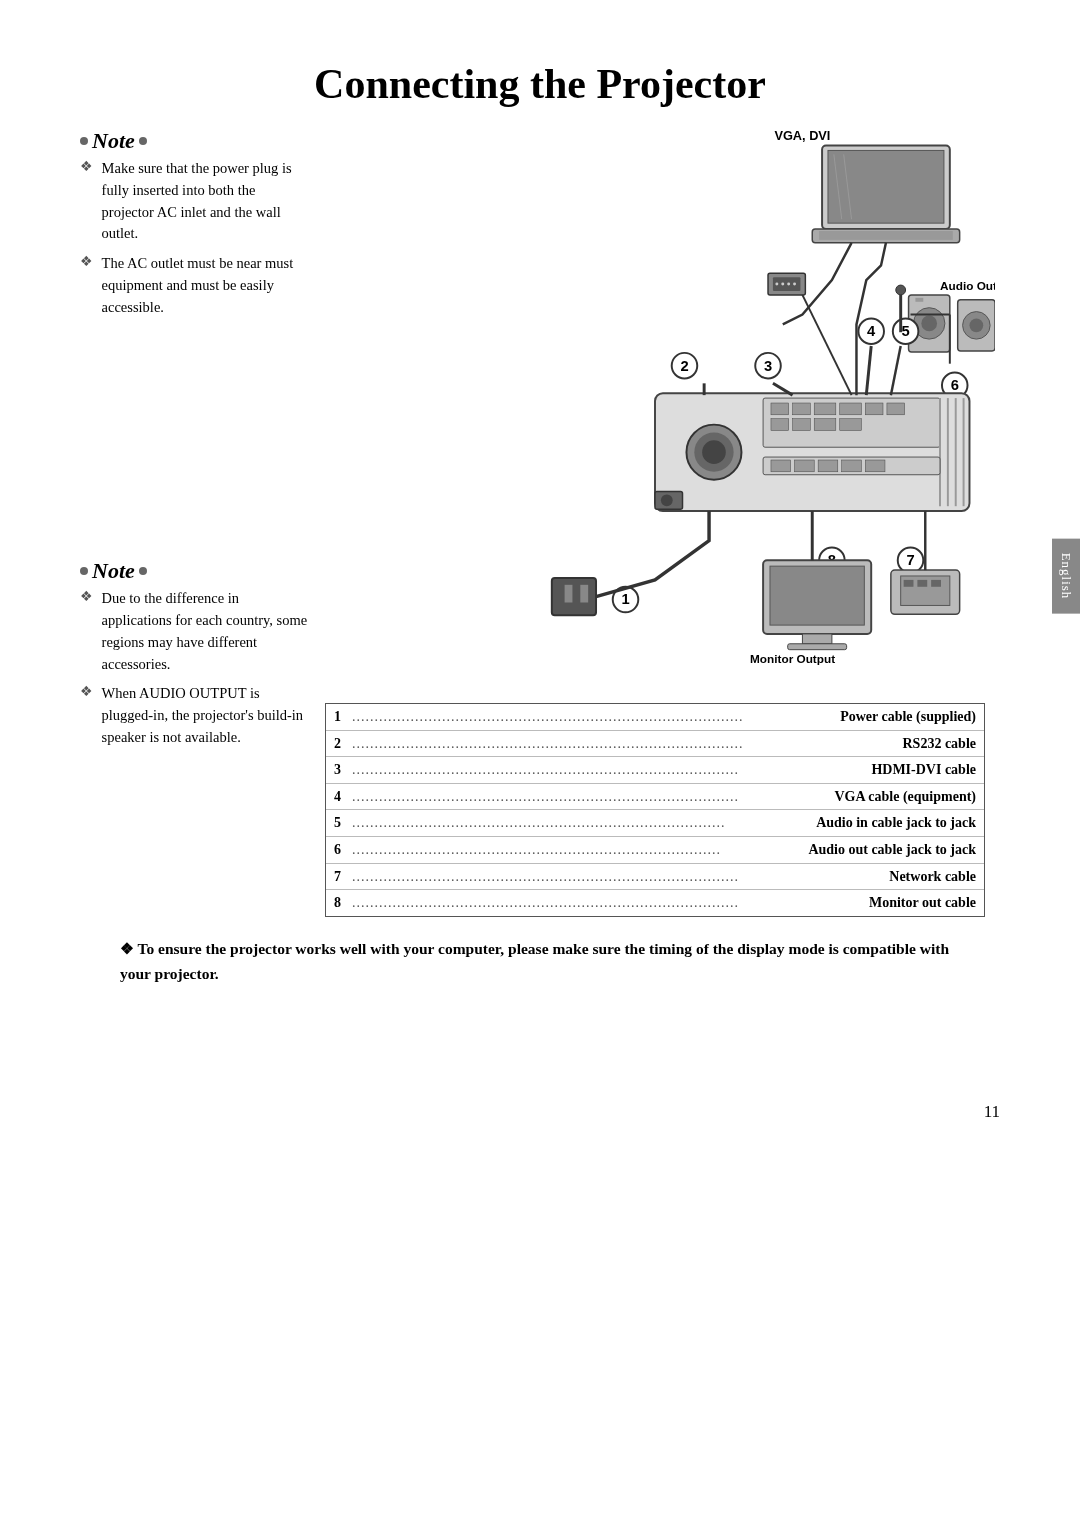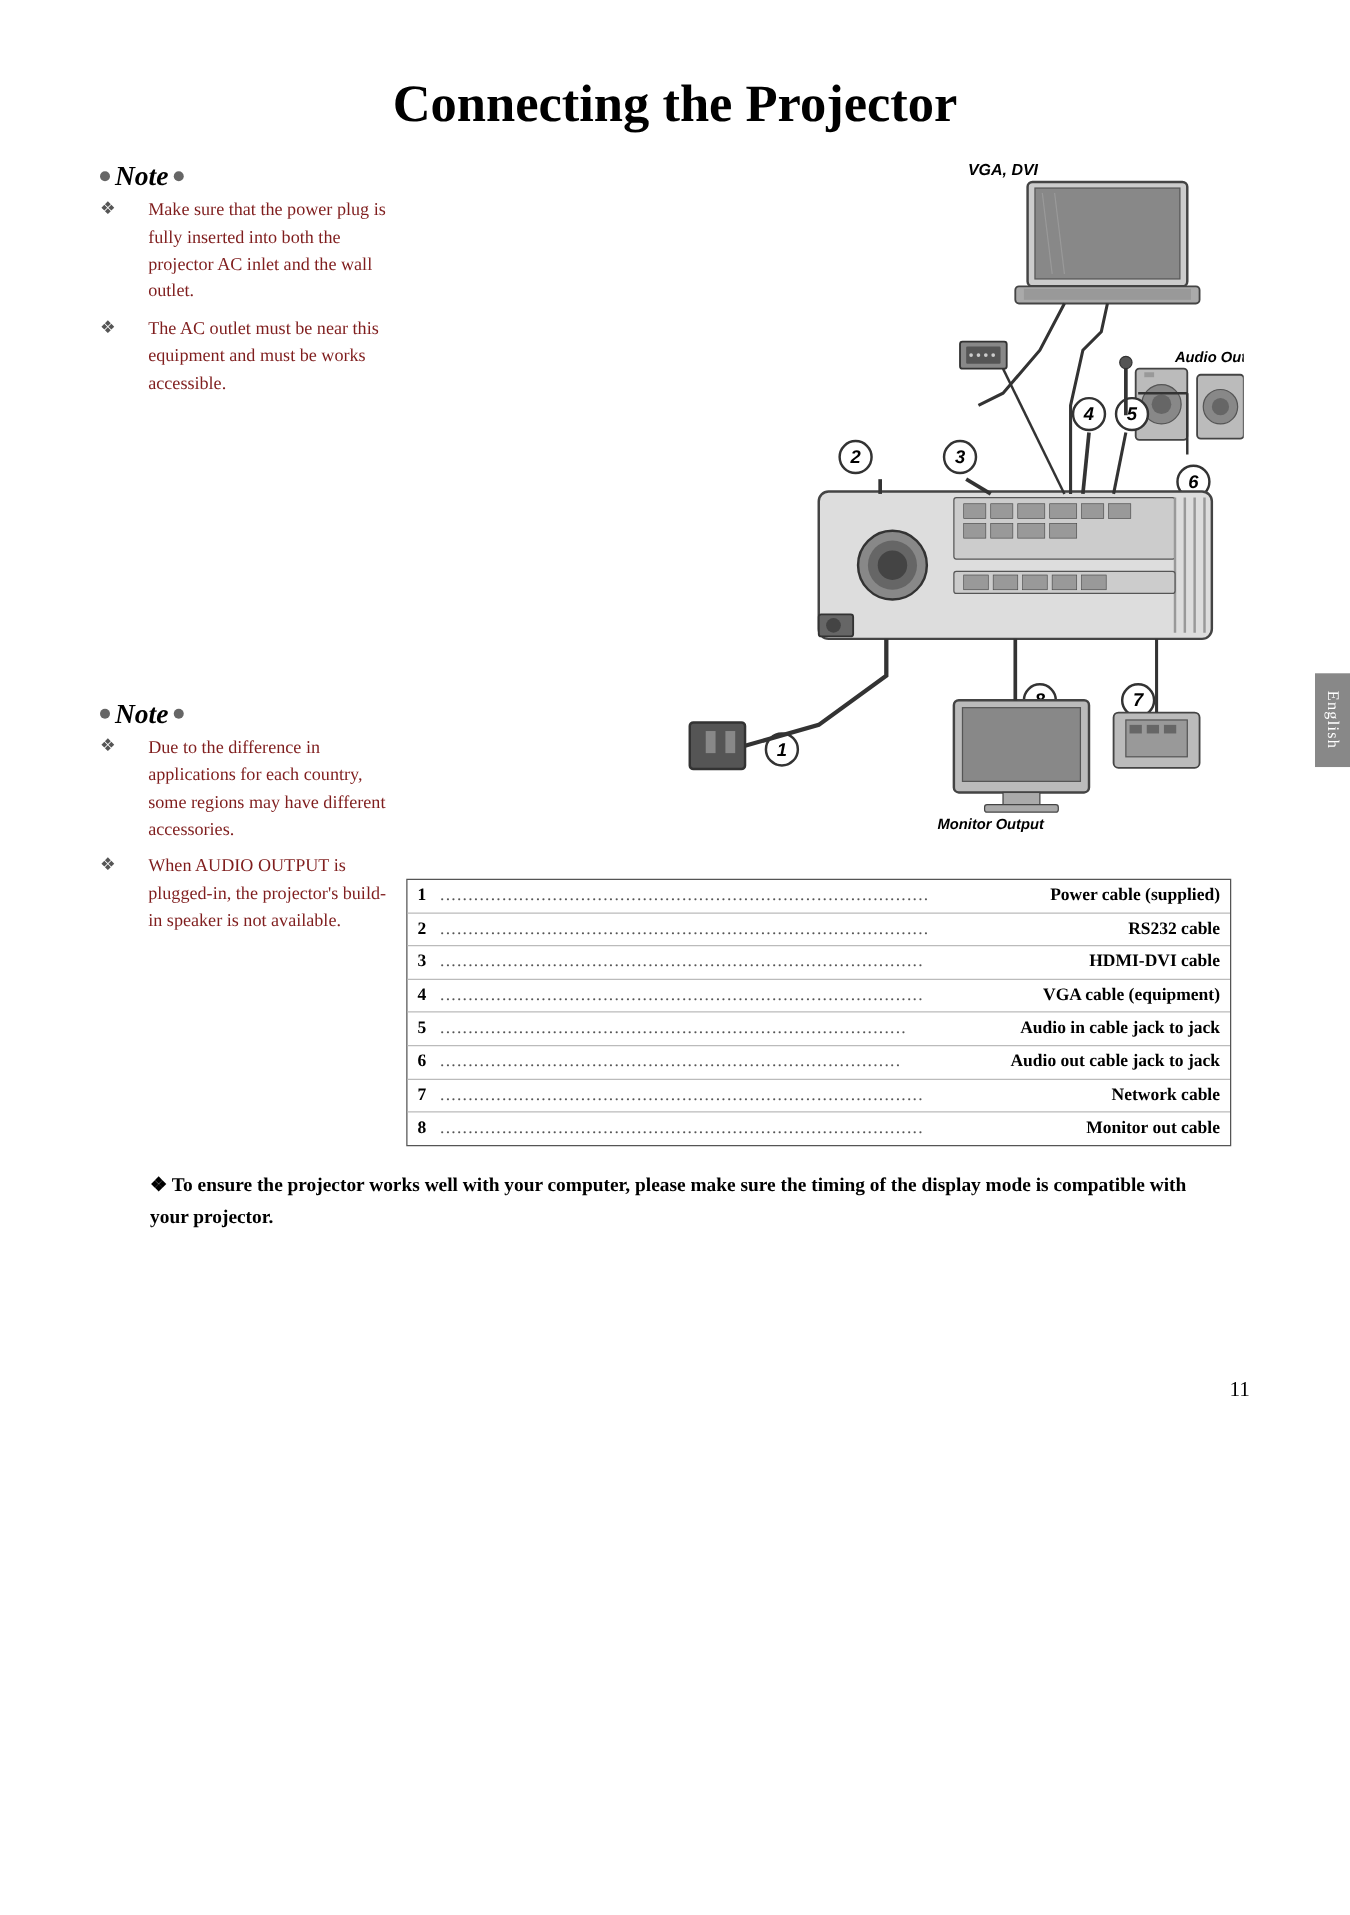--- a/index.html
+++ b/index.html
@@ -55,42 +55,41 @@
       align-items: center;
     }
 
     .note-box {
       margin-bottom: 20px;
     }
 
     .note-text {
       font-size: 14.5px;
       line-height: 1.5;
-      color: #7f1d1d;
-      margin-left: 20px;
+      color: #000000;
+      margin-left: 3px;
     }
 
     .note-item {
       display: flex;
       margin-bottom: 8px;
     }
 
     .note-bullet {
       margin-right: 6px;
       font-size: 14px;
       flex-shrink: 0;
       color: #555;
     }
 
     .diagram-area {
       width: 680px;
       height: 570px;
       position: relative;
       margin-bottom: 10px;
-      font-style: italic;
     }
 
     .diagram-svg {
       width: 100%;
       height: 100%;
     }
 
     .legend-table {
       border: 1.5px solid #555;
       width: 660px;
@@ -205,21 +204,21 @@
           <div class="note-dot-left"></div>
           <span class="note-title-text">Note</span>
           <div class="note-dot-right"></div>
         </div>
         <div class="note-item">
           <span class="note-bullet">❖</span>
           <span class="note-text">Make sure that the power plug is fully inserted into both the projector AC inlet and the wall outlet.</span>
         </div>
         <div class="note-item">
           <span class="note-bullet">❖</span>
-          <span class="note-text">The AC outlet must be near this equipment and must be works accessible.</span>
+          <span class="note-text">The AC outlet must be near must equipment and must be easily accessible.</span>
         </div>
       </div>
 
       <div style="height: 220px;"></div>
 
       <div class="note-box">
         <div class="note-title-img">
           <div class="note-dot-left"></div>
           <span class="note-title-text">Note</span>
           <div class="note-dot-right"></div>

